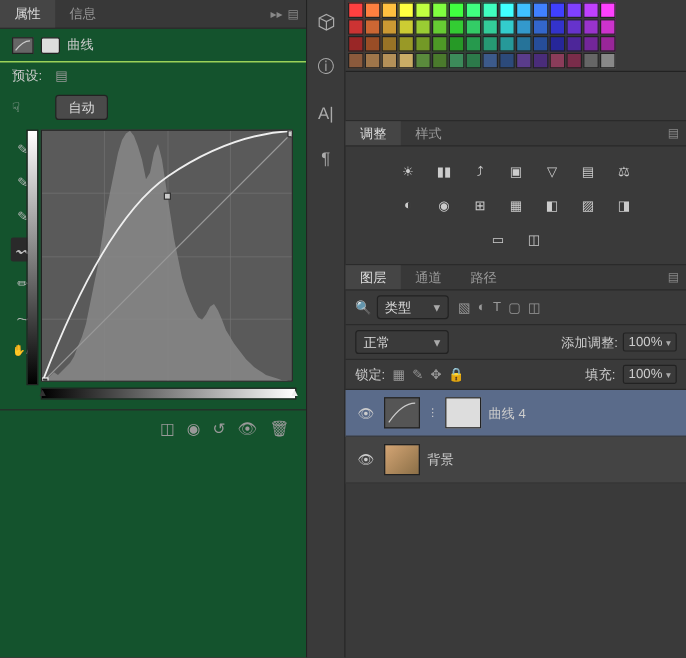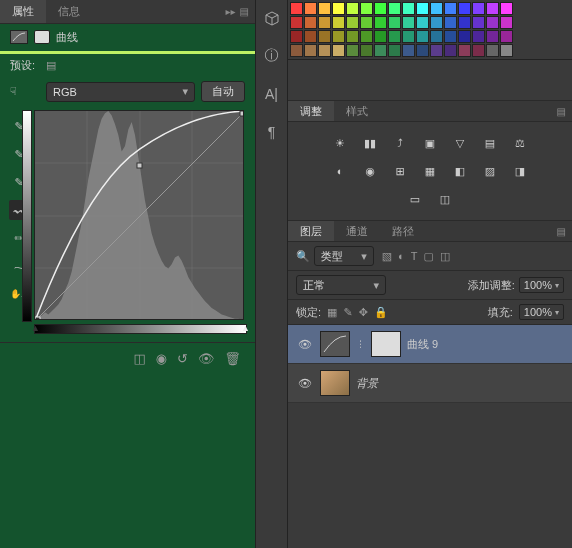--- a/index.html
+++ b/index.html
@@ -5,21 +5,21 @@
 *{margin:0;padding:0;box-sizing:border-box;font-family:"Microsoft YaHei",sans-serif;font-size:11px;color:#ccc;user-select:none}
 body{background:#3a3a3a;width:572px;height:548px;overflow:hidden;display:flex}
 .left-panel{width:256px;background:#14532d;border-right:1px solid #222;display:flex;flex-direction:column}
 .mid-strip{width:32px;background:#3a3a3a;border-right:1px solid #222;display:flex;flex-direction:column;align-items:center;padding-top:6px;gap:14px}
 .right-panel{flex:1;background:#3a3a3a;display:flex;flex-direction:column}
 .tabs{display:flex;background:#383838;height:24px;border-bottom:1px solid #2a2a2a;align-items:center}
 .tab{padding:4px 12px;color:#999;cursor:pointer;height:100%;display:flex;align-items:center}
 .tab.active{background:#454545;color:#ddd}
 .tab-icons{margin-left:auto;display:flex;gap:4px;padding-right:6px}
 .tab-icons span{color:#888;cursor:pointer;font-size:10px}
-.prop-title{display:flex;align-items:flex-start;gap:6px;padding:6px 10px;border-bottom:3px solid #bef264}
+.prop-title{display:flex;align-items:center;gap:6px;padding:6px 10px;border-bottom:1px solid #bef264}
 .prop-title .icn{width:18px;height:14px;background:#666;border:1px solid #222;display:flex;align-items:center;justify-content:center}
 .prop-title .mask{width:16px;height:14px;background:#ddd;border:1px solid #222;border-radius:2px}
 .row{display:flex;align-items:center;gap:6px;padding:4px 10px}
 .label{color:#ccc;min-width:30px}
 .select{flex:1;background:#3a3a3a;border:1px solid #222;border-radius:3px;height:20px;display:flex;align-items:center;padding:0 6px;position:relative;color:#ddd}
 .select::after{content:"▾";position:absolute;right:6px;color:#aaa}
 .btn{background:#4a4a4a;border:1px solid #222;border-radius:3px;padding:2px 10px;color:#ddd;cursor:pointer}
 .curves-area{display:flex;padding:4px 8px;gap:4px}
 .tool-col{width:22px;display:flex;flex-direction:column;gap:8px;align-items:center;padding-top:6px}
 .tool-col .tool{width:20px;height:20px;display:flex;align-items:center;justify-content:center;color:#bbb;cursor:pointer;border-radius:2px}
@@ -71,21 +71,20 @@
       </div>
     <div class="mask"></div>
     <span>曲线</span>
   </div>
   <div class="row">
     <span class="label">预设:</span>
     <span style="color:#999">▤</span>
   </div>
   <div class="row">
     <span style="width:30px;color:#bbb">☟</span>
-    <div class="select" style="flex:1">RGB</div>
     <div class="btn">自动</div>
   </div>
   <div class="curves-area">
     <div class="tool-col">
       <div class="tool">✎</div>
       <div class="tool">✎</div>
       <div class="tool">✎</div>
       <div class="tool active">〰</div>
       <div class="tool">✏</div>
       <div class="tool">⁓</div>
@@ -247,21 +246,21 @@
     <div class="select" style="width:60px;flex:none">类型</div>
     <div class="small-icons" style="margin-left:4px">
       <span>▧</span>
       <span>◐</span>
       <span>T</span>
       <span>▢</span>
       <span>◫</span>
     </div>
   </div>
   <div class="layer-toolbar">
-    <div class="select" style="width:90px;flex:none">正常</div>
+    <div class="select" style="width:78px;flex:none">正常</div>
     <span style="margin-left:auto">添加调整:</span>
     <div class="pct-box">100%</div>
   </div>
   <div class="lock-row">
     <span>锁定:</span>
     <div class="small-icons">
       <span>▦</span>
       <span>✎</span>
       <span>✥</span>
       <span>🔒</span>
@@ -270,21 +269,21 @@
     <div class="pct-box">100%</div>
   </div>
   <div class="layer-list">
     <div class="layer sel">
       <div class="eye">👁</div>
       <div class="thumb" style="background:#555"><svg width="28" height="24">
             <path d="M3 20 Q14 4 25 4" stroke="#ccc" fill="none"></path>
           </svg></div>
       <span style="color:#ccc;font-size:9px">⋮</span>
       <div class="thumb mask"></div>
-      <span>曲线 9</span>
+      <span>曲线 4</span>
     </div>
     <div class="layer">
       <div class="eye">👁</div>
       <div class="thumb img"></div>
-      <span style="font-style:italic">背景</span>
+      <span style="">背景</span>
     </div>
   </div>
 </div>
 
 </body></html>

